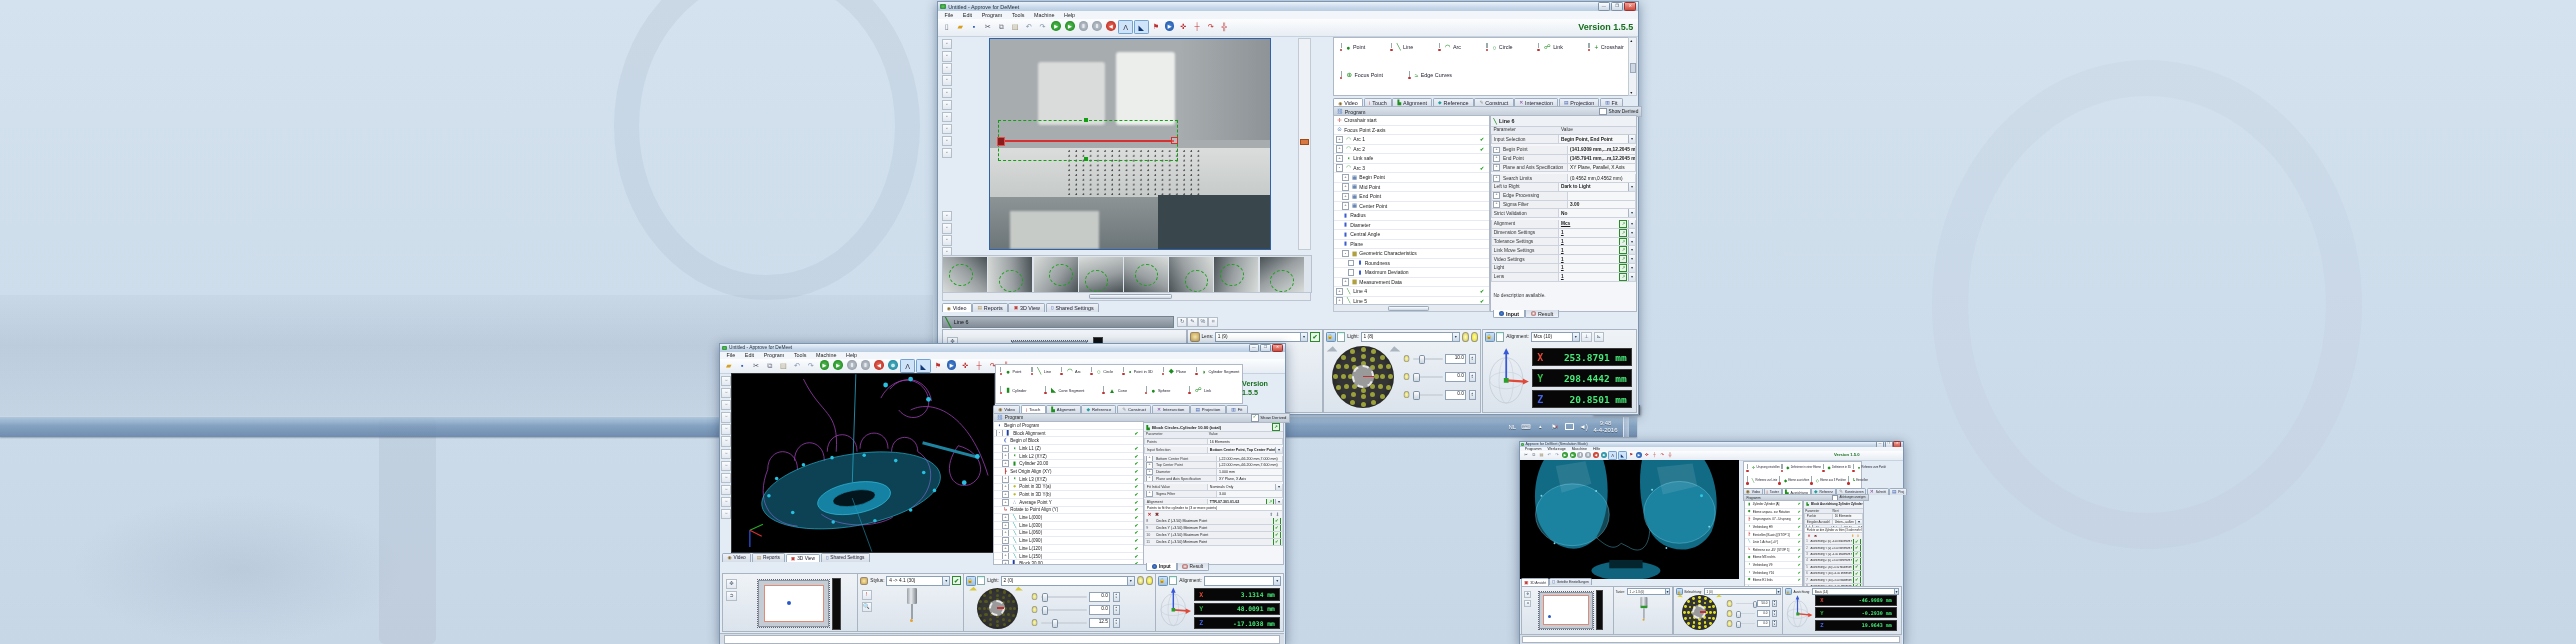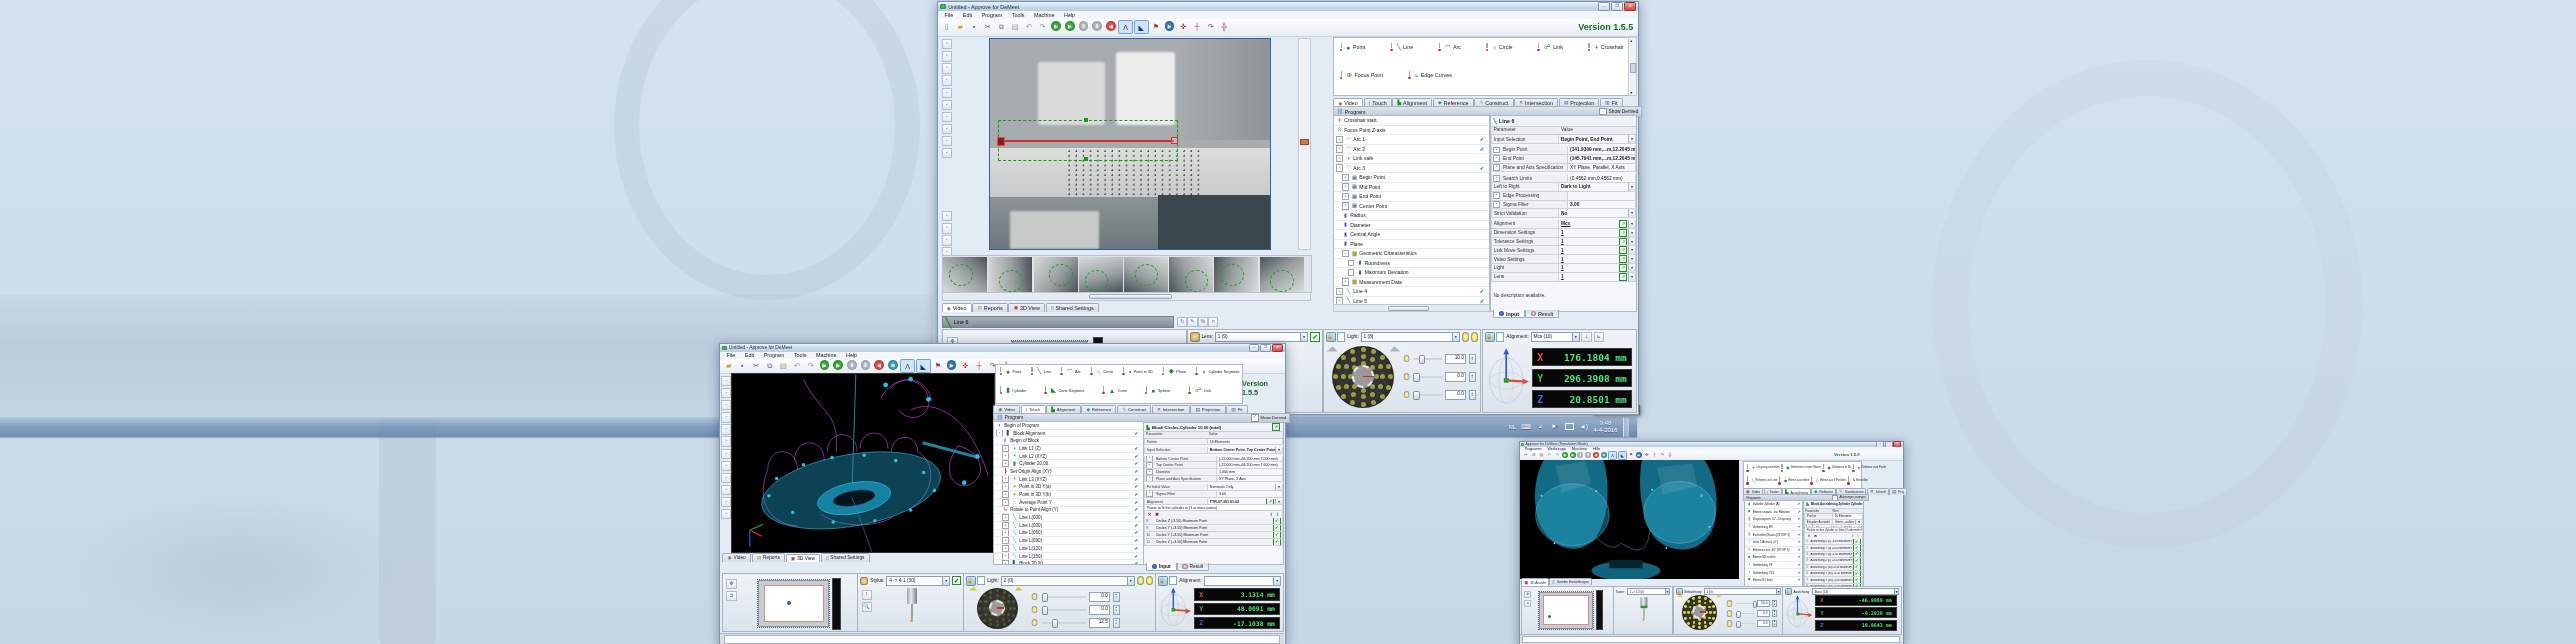--- a/index.html
+++ b/index.html
@@ -823,25 +823,25 @@
       <ellipse cx="32" cy="56" rx="28" ry="14" fill="none" stroke="#c6ced8"></ellipse>
       <line x1="32" y1="56" x2="32" y2="8" stroke="#3858d8" stroke-width="3"></line>
       <polygon points="32,2 27,12 37,12" fill="#3858d8"></polygon>
       <line x1="32" y1="56" x2="64" y2="58" stroke="#e04838" stroke-width="4"></line>
       <polygon points="70,58 60,53 60,63" fill="#e04838"></polygon>
       <rect x="28" y="52" width="8" height="8" fill="#2aa02a"></rect>
     </svg>
     <div class="dro" style="left:49px;top:18px;width:100px;height:60px">
         <div class="drow">
           <span class="daxis X">X</span>
-          <span class="dval">176.1804 mm</span>
+          <span class="dval">253.8791 mm</span>
         </div>
         <div class="drow">
           <span class="daxis Y">Y</span>
-          <span class="dval">296.3908 mm</span>
+          <span class="dval">298.4442 mm</span>
         </div>
         <div class="drow">
           <span class="daxis Z">Z</span>
           <span class="dval">20.8501 mm</span>
         </div>
       </div>
   </div>
 </div>
 
 <div class="win" id="win2" style="left:719px;top:343px;width:565px;height:301px">

